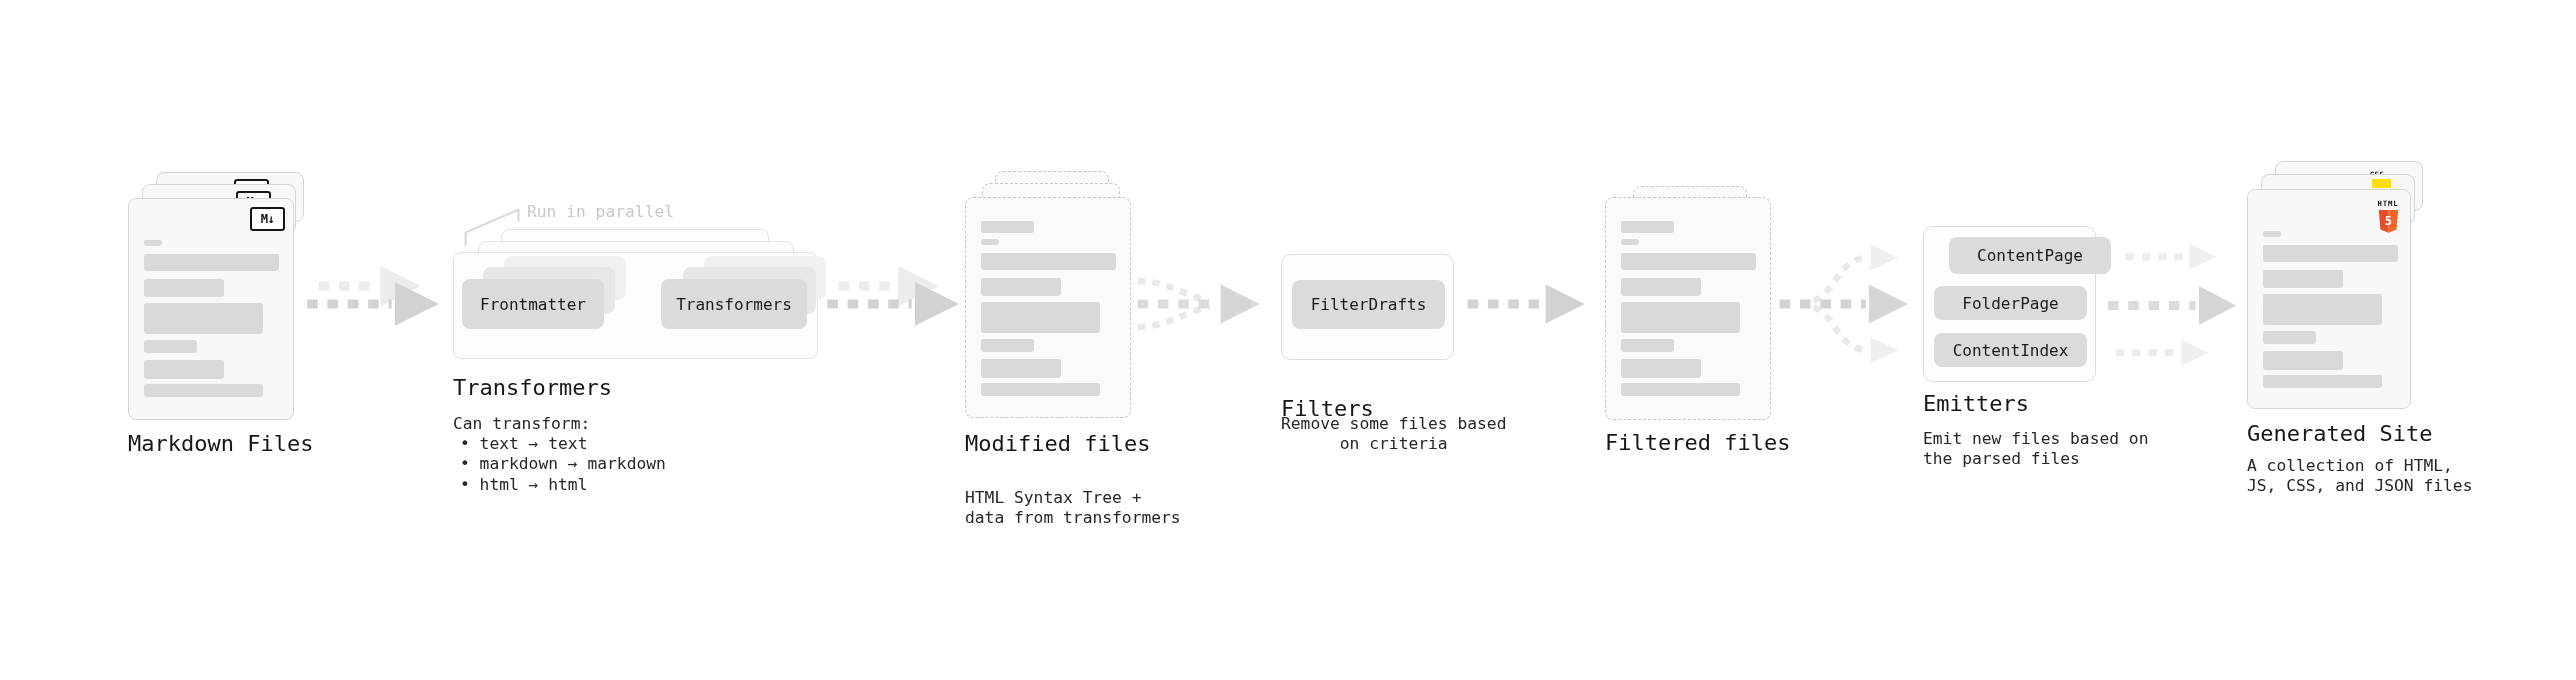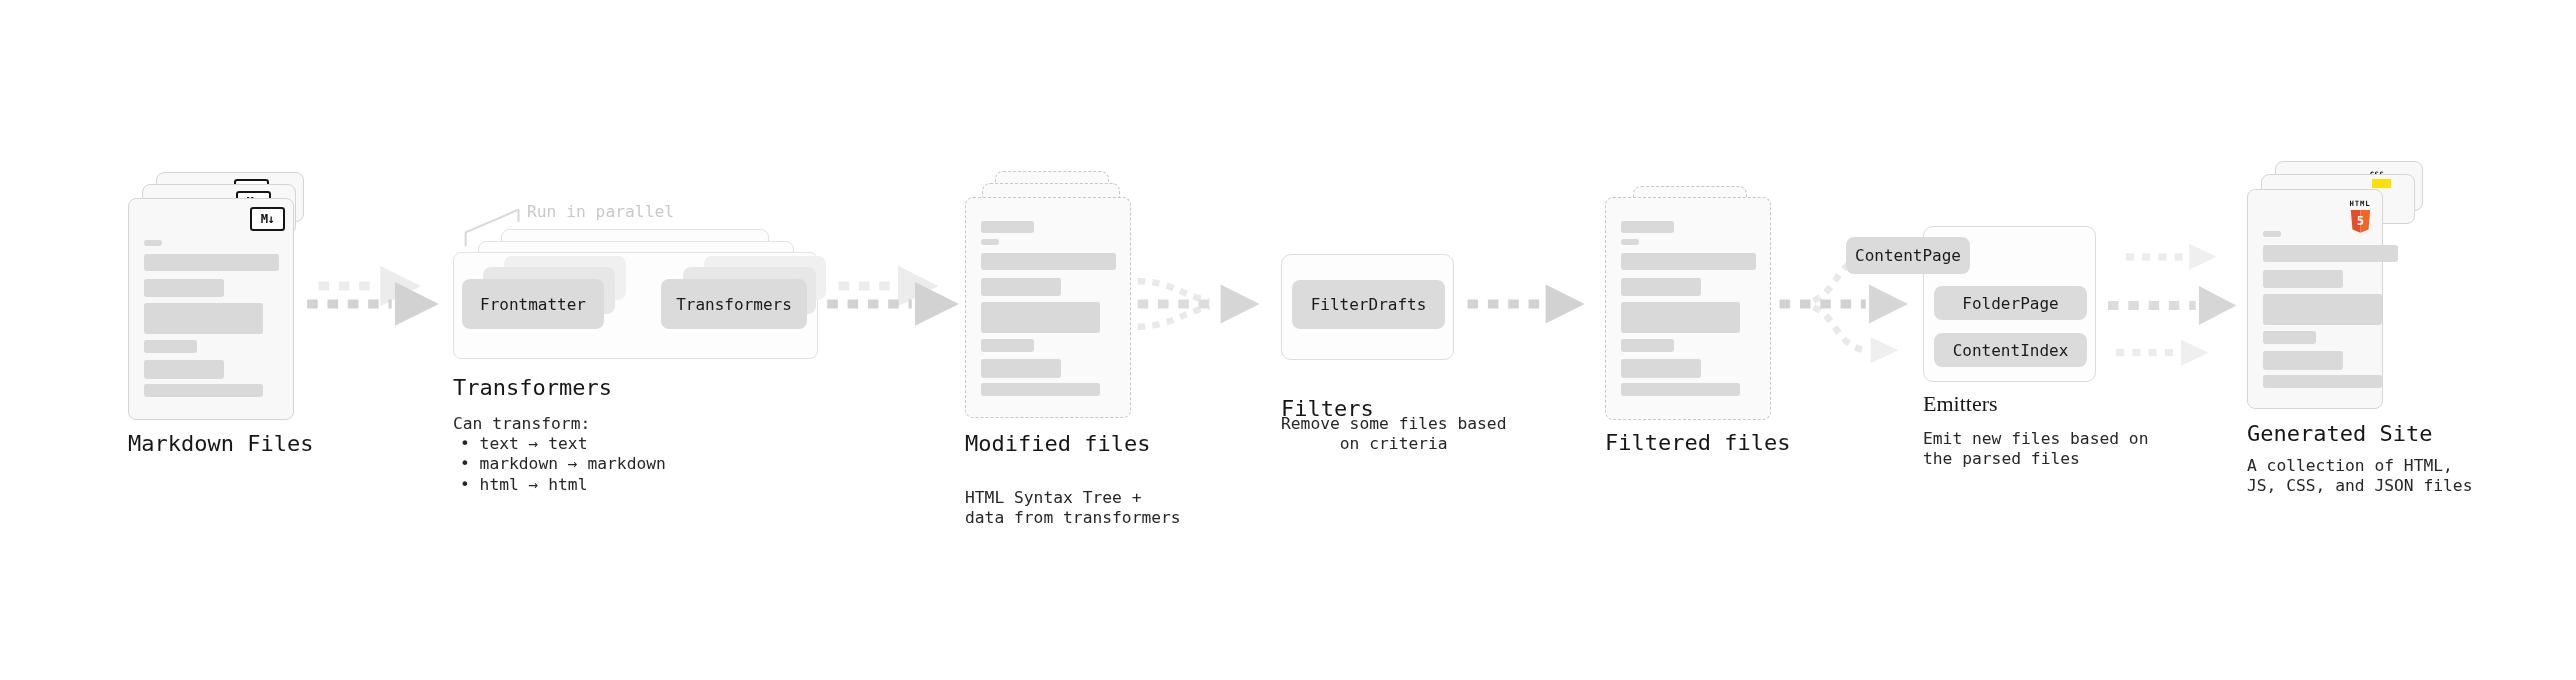--- a/index.html
+++ b/index.html
@@ -204,39 +204,39 @@
         <i></i>
         <i></i>
         <i></i>
         <i></i>
     </div>
     <div class="label" style="left:1605px;top:430px;">Filtered files</div>
   </div>
 
   <div>
     <div class="panel" style="left:1923px;top:226px;width:173px;height:156px;"></div>
-    <div class="chip small" style="left:1846px;top:237px;width:124px;height:37px;">ContentPage</div>
+    <div class="chip small" style="left:1949px;top:237px;width:162px;height:37px;">ContentPage</div>
     <div class="chip small" style="left:1934px;top:286px;width:153px;height:34px;">FolderPage</div>
     <div class="chip small" style="left:1934px;top:333px;width:153px;height:34px;">ContentIndex</div>
-    <div class="label" style="left:1923px;top:391px;font-family:Liberation Serif, serif;">Emitters</div>
+    <div class="label" style="left:1923px;top:391px;">Emitters</div>
     <div class="sub" style="left:1923px;top:429px;">Emit new files based on
 the parsed files</div>
   </div>
 
   <div>
     <div class="card" style="left:2275px;top:161px;width:148px;height:50px;">
       <span class="css-badge" style="right:36px;top:3.3px;">
         <span class="t">CSS</span>
         <span class="u" style="display:block;"></span>
       </span>
     </div>
     <div class="card" style="left:2261px;top:174px;width:154px;height:50px;">
       <span class="js-badge" style="right:23px;top:4.1px;"></span>
     </div>
-    <div class="card bars" style="left:2247px;top:189px;width:136px;height:220px;padding-left:28px;">
+    <div class="card bars" style="left:2247px;top:189px;width:164px;height:220px;padding-left:28px;">
       <span class="html5-badge" style="right:9.8px;top:4.1px;">
         <span class="t">HTML</span>
         <svg width="21" height="23.6" viewBox="0 0 26 29" style="display:block;margin:0.8px auto 0;">
           <polygon points="1,0 13,0 13,28 3,24" fill="#e44d26"></polygon>
           <polygon points="13,0 25,0 23,24 13,28" fill="#f16529"></polygon>
           <text x="13" y="19" text-anchor="middle" font-size="15" font-weight="bold" fill="#ffffff">5</text>
         </svg>
       </span>
       <i></i>
         <i></i>

